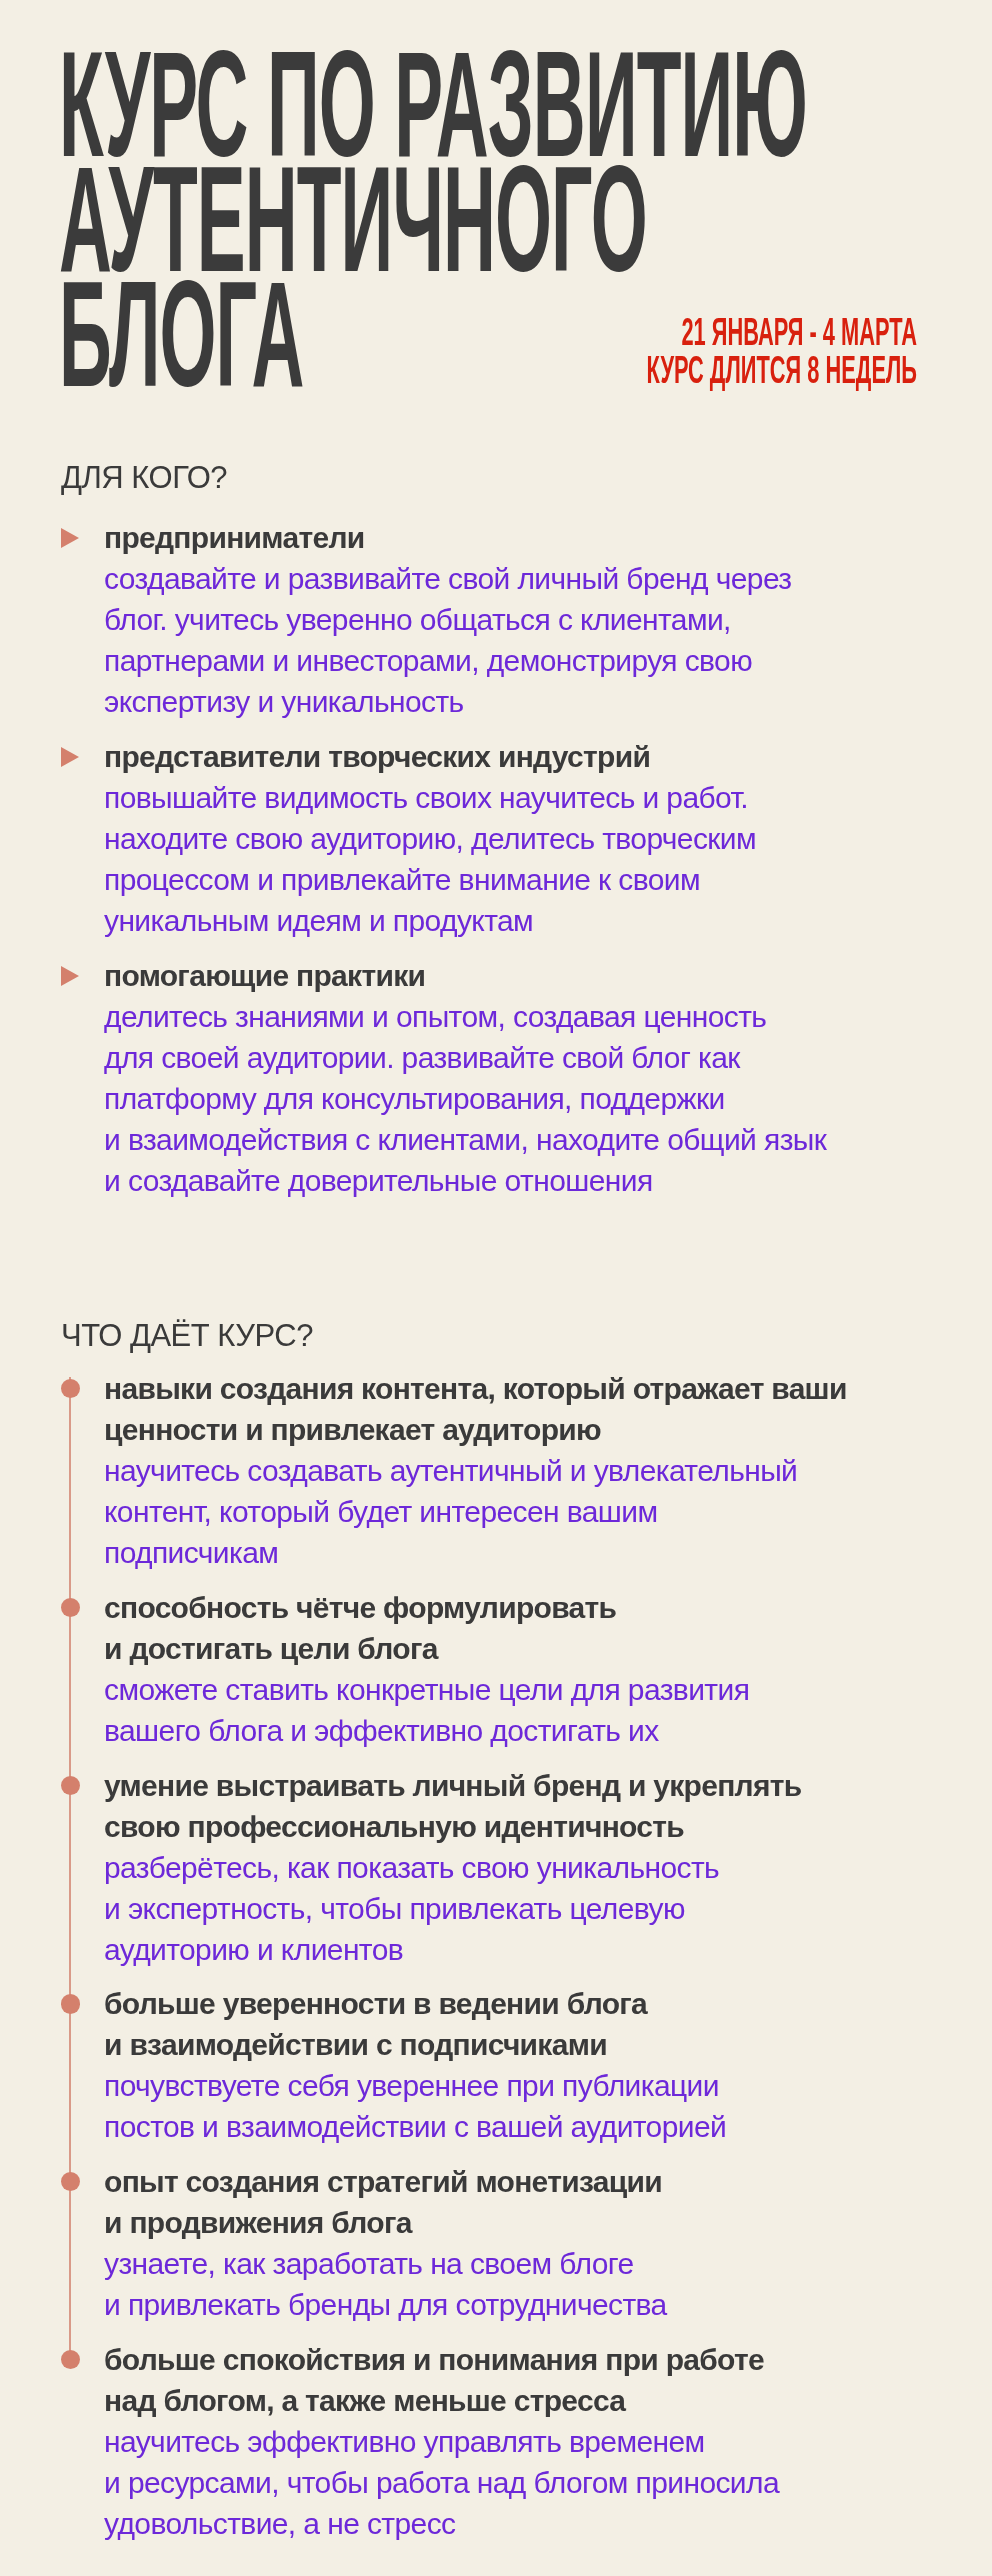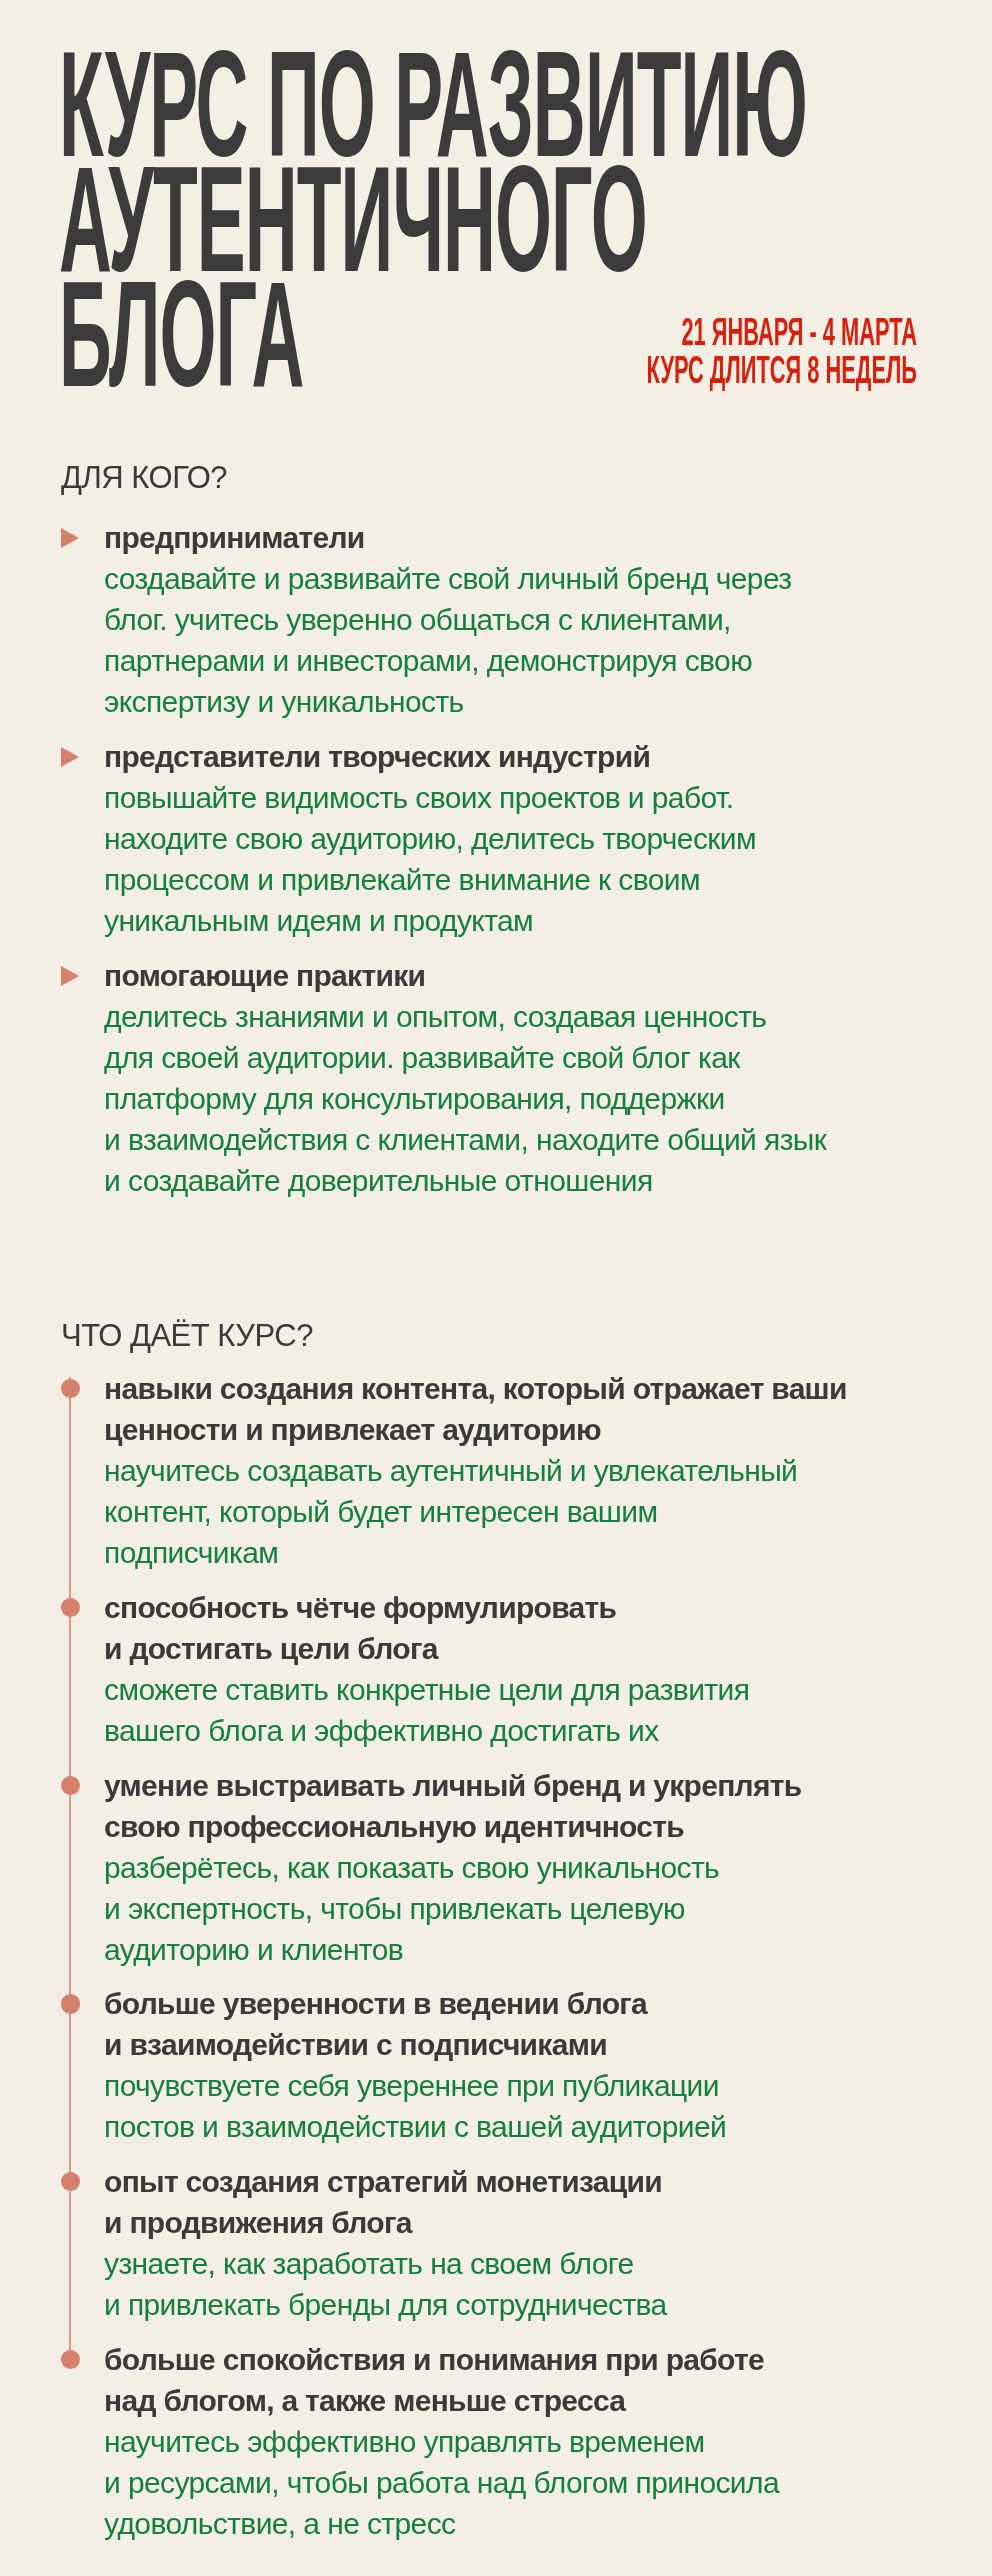--- a/index.html
+++ b/index.html
@@ -73,21 +73,21 @@
     line-height: 41px;
     font-weight: 700;
     color: #3a3a3a;
     letter-spacing: -0.7px;
     white-space: pre-line;
   }
   .item-desc {
     font-size: 30px;
     line-height: 41px;
     font-weight: 400;
-    color: #15803d;
+    color: #6d28d9;
     letter-spacing: -0.6px;
     white-space: pre-line;
   }
   .triangle {
     position: absolute;
     left: 61px;
     top: 11px;
     width: 0;
     height: 0;
     border-top: 10px solid transparent;
@@ -131,21 +131,21 @@
     <span class="triangle"></span>
     <div class="item-title">предприниматели</div>
     <div class="item-desc">создавайте и развивайте свой личный бренд через
 блог. учитесь уверенно общаться с клиентами,
 партнерами и инвесторами, демонстрируя свою
 экспертизу и уникальность</div>
   </div>
   <div class="item">
     <span class="triangle"></span>
     <div class="item-title">представители творческих индустрий</div>
-    <div class="item-desc">повышайте видимость своих проектов и работ.
+    <div class="item-desc">повышайте видимость своих научитесь и работ.
 находите свою аудиторию, делитесь творческим
 процессом и привлекайте внимание к своим
 уникальным идеям и продуктам</div>
   </div>
   <div class="item">
     <span class="triangle"></span>
     <div class="item-title">помогающие практики</div>
     <div class="item-desc">делитесь знаниями и опытом, создавая ценность
 для своей аудитории. развивайте свой блог как
 платформу для консультирования, поддержки

